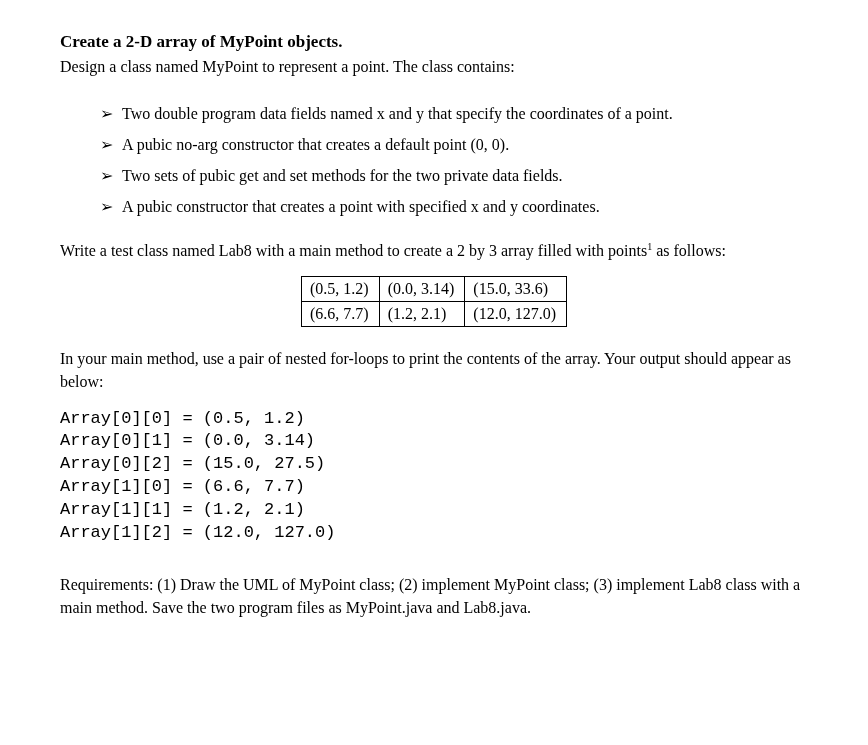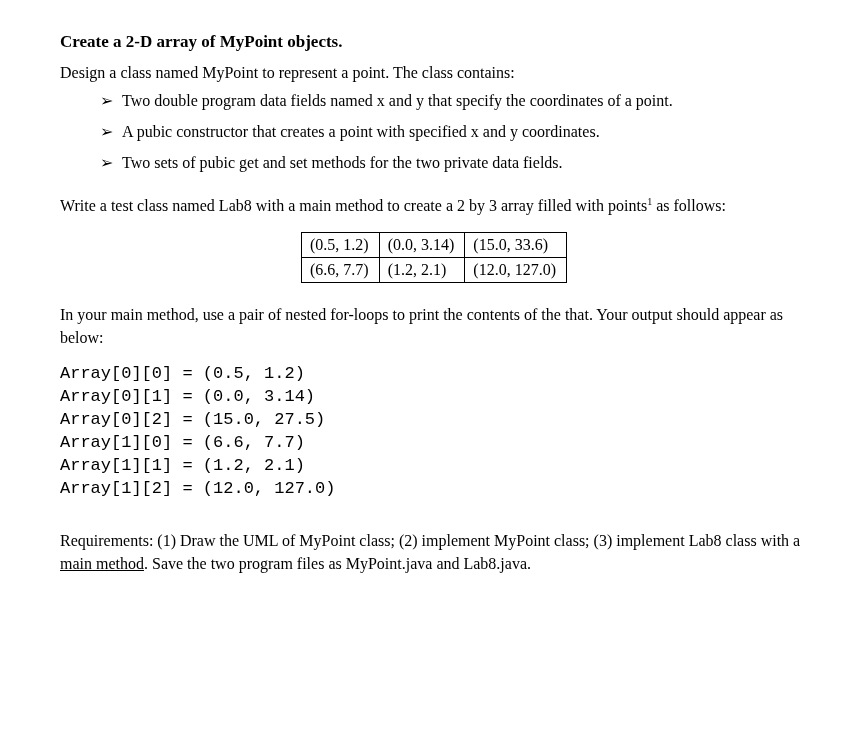--- a/index.html
+++ b/index.html
@@ -9,24 +9,24 @@
       background: #fff;
       margin: 0;
       padding: 30px 60px;
       width: 868px;
       box-sizing: border-box;
       line-height: 1.45;
     }
     .title {
       font-weight: bold;
       font-size: 17px;
-      margin-bottom: 6px;
+      margin-bottom: 0;
     }
     .intro {
-      margin-bottom: 5px;
+      margin-bottom: 24px;
     }
     ul.bullets {
       list-style: none;
       padding-left: 40px;
       margin: 0 0 20px 0;
     }
     ul.bullets li {
       position: relative;
       padding-left: 22px;
       margin-bottom: 8px;
@@ -60,34 +60,34 @@
       font-family: 'Courier New', Courier, monospace;
       font-size: 17px;
       white-space: pre;
       margin: 12px 0 28px 0;
       line-height: 1.35;
     }
     .reqlabel {
       font-weight: normal;
     }
     .underline {
-      text-decoration: underline;
     }
   </style>
 </head>
 <body>
 
 <div class="title">Create a 2-D array of MyPoint objects.</div>
 
 <div class="intro">Design a class named MyPoint to represent a point.  The class contains:</div>
 
 <ul class="bullets">
   <li>Two double program data fields named x and y that specify the coordinates of a point.</li>
+  <li>A pubic no-arg constructor that creates a default point (0, 0).</li>
+  <li>Two sets of pubic get and set methods for the two private data fields.</li>
   <li>A pubic constructor that creates a point with specified x and y coordinates.</li>
-  <li>Two sets of pubic get and set methods for the two private data fields.</li>
 </ul>
 
 <div class="para">
   <span>Write a test class named Lab8 with a main method to create a 2 by 3 array filled with points</span><sup>1</sup><span> as follows:</span>
 </div>
 
 <table class="pts">
   <tbody>
       <tr>
     <td>(0.5, 1.2)</td>
@@ -95,21 +95,21 @@
     <td>(15.0, 33.6)</td>
   </tr>
   <tr>
     <td>(6.6, 7.7)</td>
     <td>(1.2, 2.1)</td>
     <td>(12.0, 127.0)</td>
   </tr>
 </tbody>
   </table>
 
-<div class="para">In your main method, use a pair of nested for-loops to print the contents of the that. Your output should appear as below:</div>
+<div class="para">In your main method, use a pair of nested for-loops to print the contents of the array. Your output should appear as below:</div>
 
 <div class="output"><span>Array[0][0] = (0.5, 1.2)</span>
 <span>Array[0][1] = (0.0, 3.14)</span>
 <span>Array[0][2] = (15.0, 27.5)</span>
 <span>Array[1][0] = (6.6, 7.7)</span>
 <span>Array[1][1] = (1.2, 2.1)</span>
 <span>Array[1][2] = (12.0, 127.0)</span></div>
 
 <div class="para">
   <span class="reqlabel">Requirements</span><span>: (1) Draw the UML of MyPoint class; (2) implement MyPoint class; (3) implement Lab8 class with a </span><span class="underline">main method</span><span>.  Save the two program files as MyPoint.java and Lab8.java.</span>

